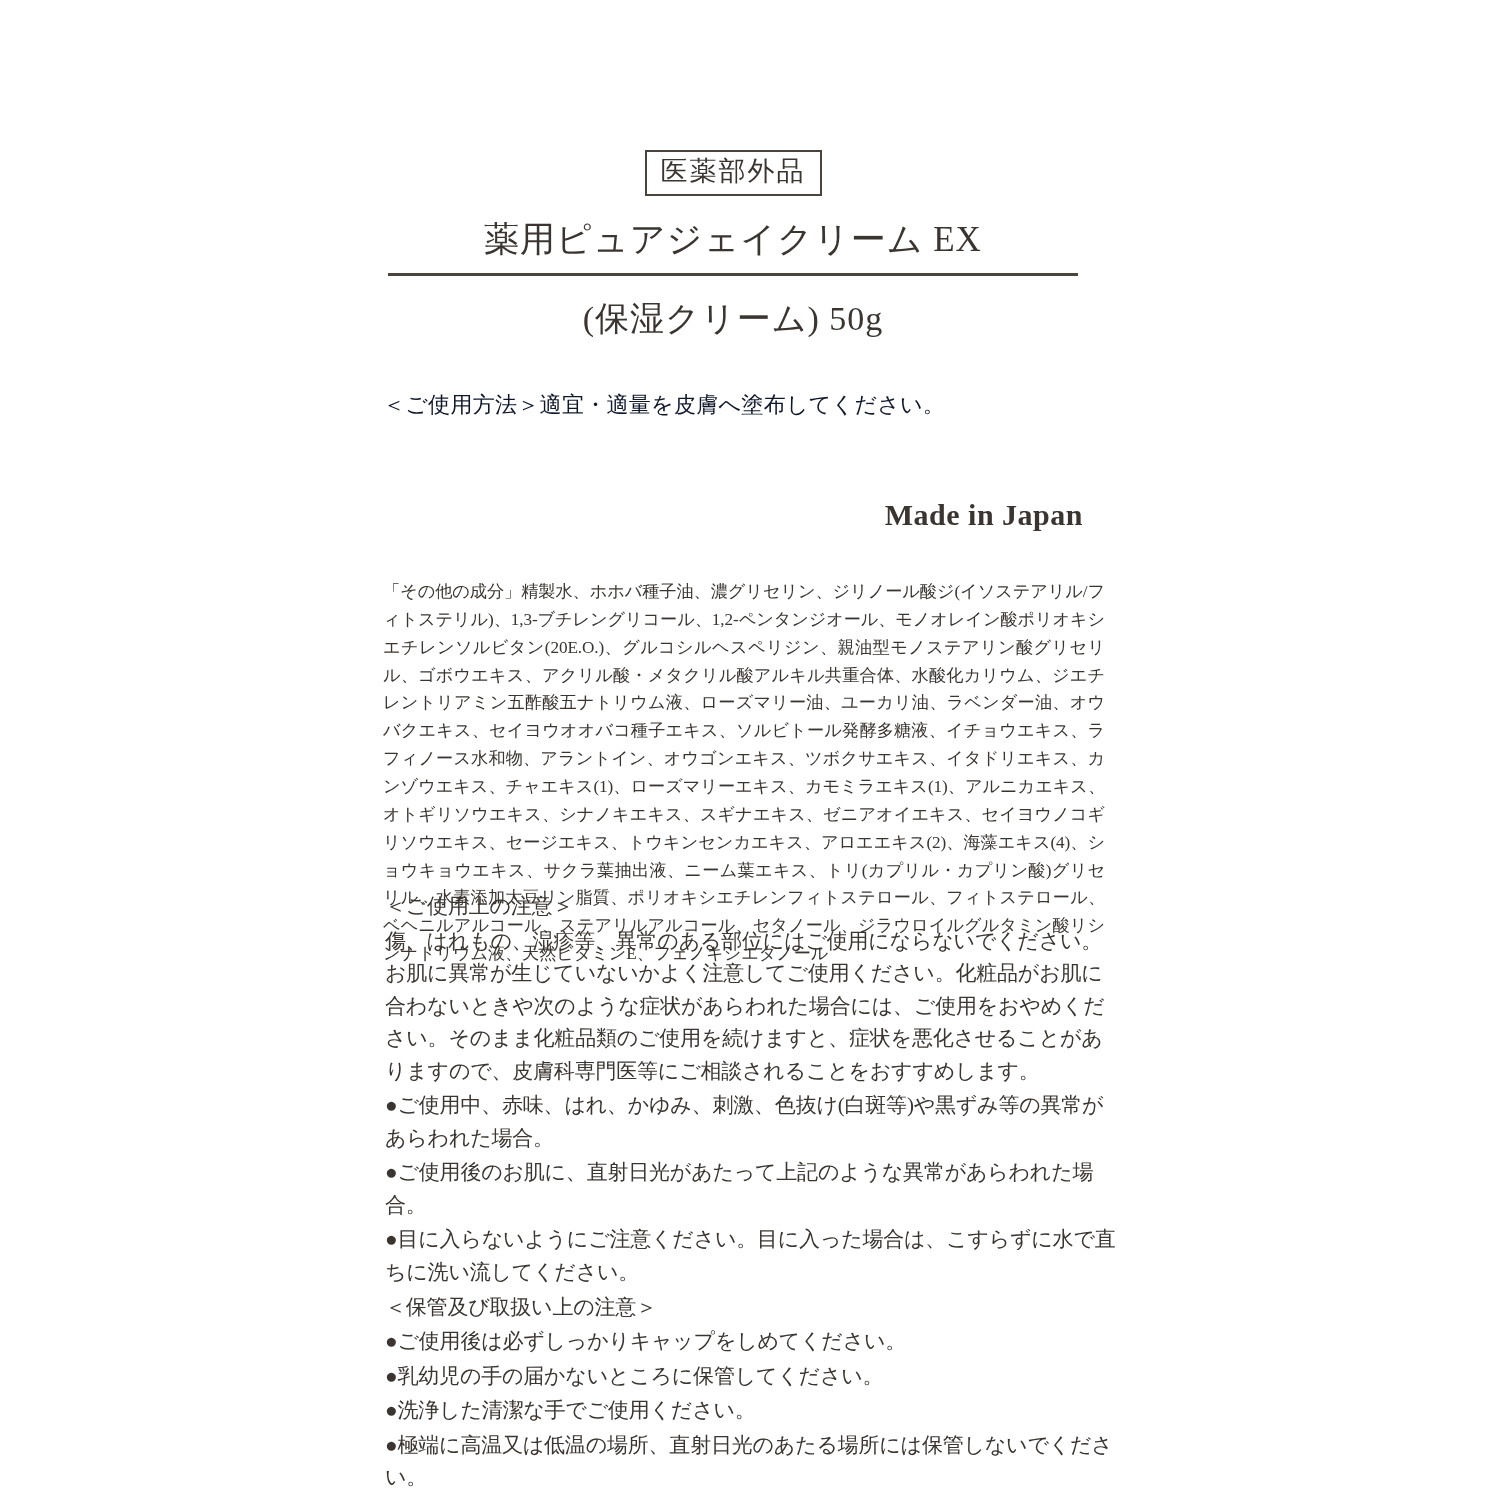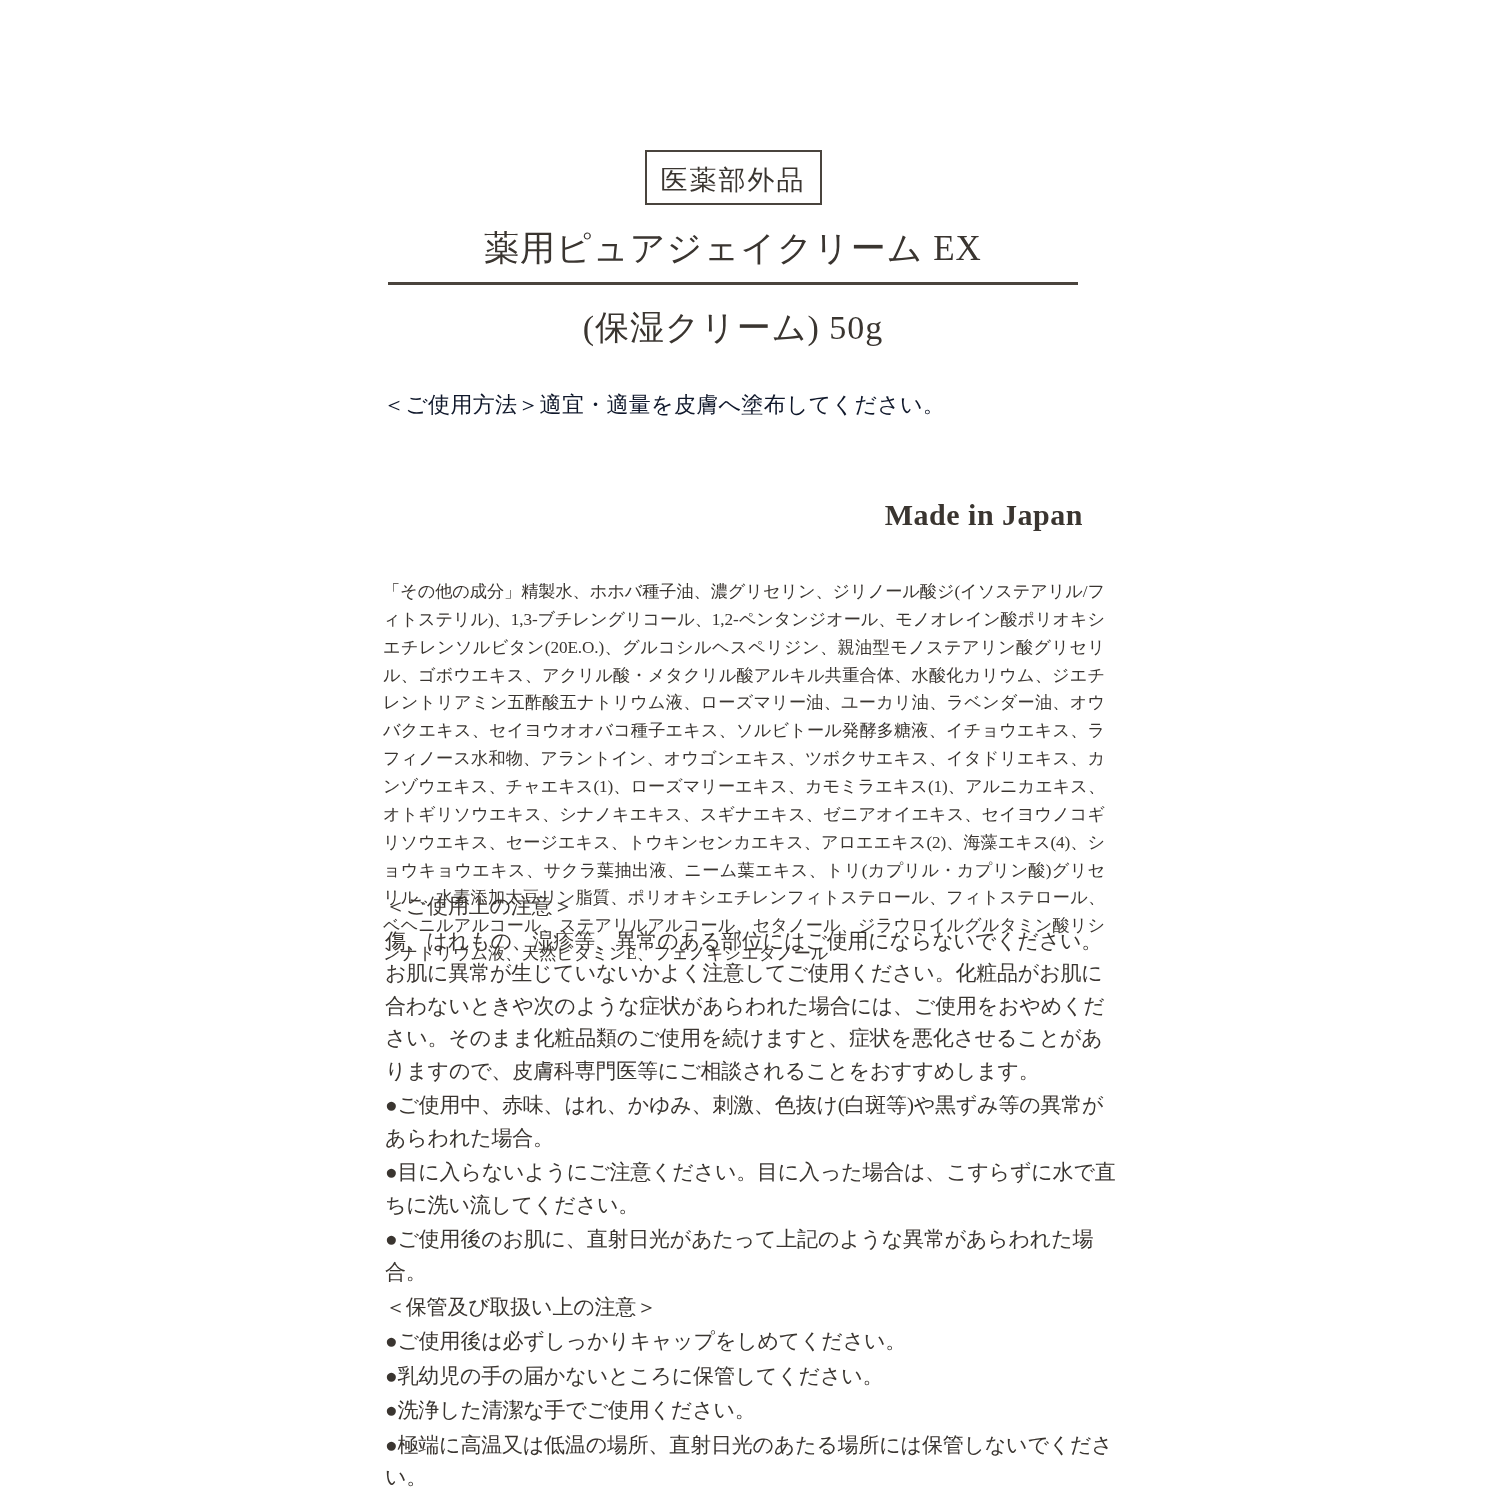--- a/index.html
+++ b/index.html
@@ -26,21 +26,21 @@
   .header {
     position: absolute;
     left: 383px;
     top: 150px;
     width: 700px;
     text-align: center;
   }
   .badge {
     display: inline-block;
     border: 2px solid #4a443d;
-    padding: 14px 14px 7px 14px;
+    padding: 5px 14px 7px 14px;
     font-size: 27px;
     letter-spacing: 2px;
     line-height: 1.1;
     color: #3a3530;
   }
   .product-title {
     margin-top: 22px;
     font-size: 35px;
     letter-spacing: 1px;
     line-height: 1.25;
@@ -124,22 +124,22 @@
   <div class="made-in">Made in Japan</div>
 
   <div class="ingredients">
     <p>「その他の成分」精製水、ホホバ種子油、濃グリセリン、ジリノール酸ジ(イソステアリル/フィトステリル)、1,3-ブチレングリコール、1,2-ペンタンジオール、モノオレイン酸ポリオキシエチレンソルビタン(20E.O.)、グルコシルヘスペリジン、親油型モノステアリン酸グリセリル、ゴボウエキス、アクリル酸・メタクリル酸アルキル共重合体、水酸化カリウム、ジエチレントリアミン五酢酸五ナトリウム液、ローズマリー油、ユーカリ油、ラベンダー油、オウバクエキス、セイヨウオオバコ種子エキス、ソルビトール発酵多糖液、イチョウエキス、ラフィノース水和物、アラントイン、オウゴンエキス、ツボクサエキス、イタドリエキス、カンゾウエキス、チャエキス(1)、ローズマリーエキス、カモミラエキス(1)、アルニカエキス、オトギリソウエキス、シナノキエキス、スギナエキス、ゼニアオイエキス、セイヨウノコギリソウエキス、セージエキス、トウキンセンカエキス、アロエエキス(2)、海藻エキス(4)、ショウキョウエキス、サクラ葉抽出液、ニーム葉エキス、トリ(カプリル・カプリン酸)グリセリル、水素添加大豆リン脂質、ポリオキシエチレンフィトステロール、フィトステロール、ベヘニルアルコール、ステアリルアルコール、セタノール、ジラウロイルグルタミン酸リシンナトリウム液、天然ビタミンE、フェノキシエタノール</p>
   </div>
 
   <div class="cautions">
     <p class="heading">＜ご使用上の注意＞</p>
     <p>傷、はれもの、湿疹等、異常のある部位にはご使用にならないでください。お肌に異常が生じていないかよく注意してご使用ください。化粧品がお肌に合わないときや次のような症状があらわれた場合には、ご使用をおやめください。そのまま化粧品類のご使用を続けますと、症状を悪化させることがありますので、皮膚科専門医等にご相談されることをおすすめします。</p>
     <p class="bullet">●ご使用中、赤味、はれ、かゆみ、刺激、色抜け(白斑等)や黒ずみ等の異常があらわれた場合。</p>
+    <p class="bullet">●ご使用後のお肌に、直射日光があたって上記のような異常があらわれた場合。</p>
     <p class="bullet">●目に入らないようにご注意ください。目に入った場合は、こすらずに水で直ちに洗い流してください。</p>
-    <p class="bullet">●ご使用後のお肌に、直射日光があたって上記のような異常があらわれた場合。</p>
     <p class="heading">＜保管及び取扱い上の注意＞</p>
     <p class="bullet">●ご使用後は必ずしっかりキャップをしめてください。</p>
     <p class="bullet">●乳幼児の手の届かないところに保管してください。</p>
     <p class="bullet">●洗浄した清潔な手でご使用ください。</p>
     <p class="bullet">●極端に高温又は低温の場所、直射日光のあたる場所には保管しないでください。</p>
     <p class="bullet">●一度取り出した本品を再び容器に戻すのはおやめください。</p>
 
   </div>
 
 </div>

